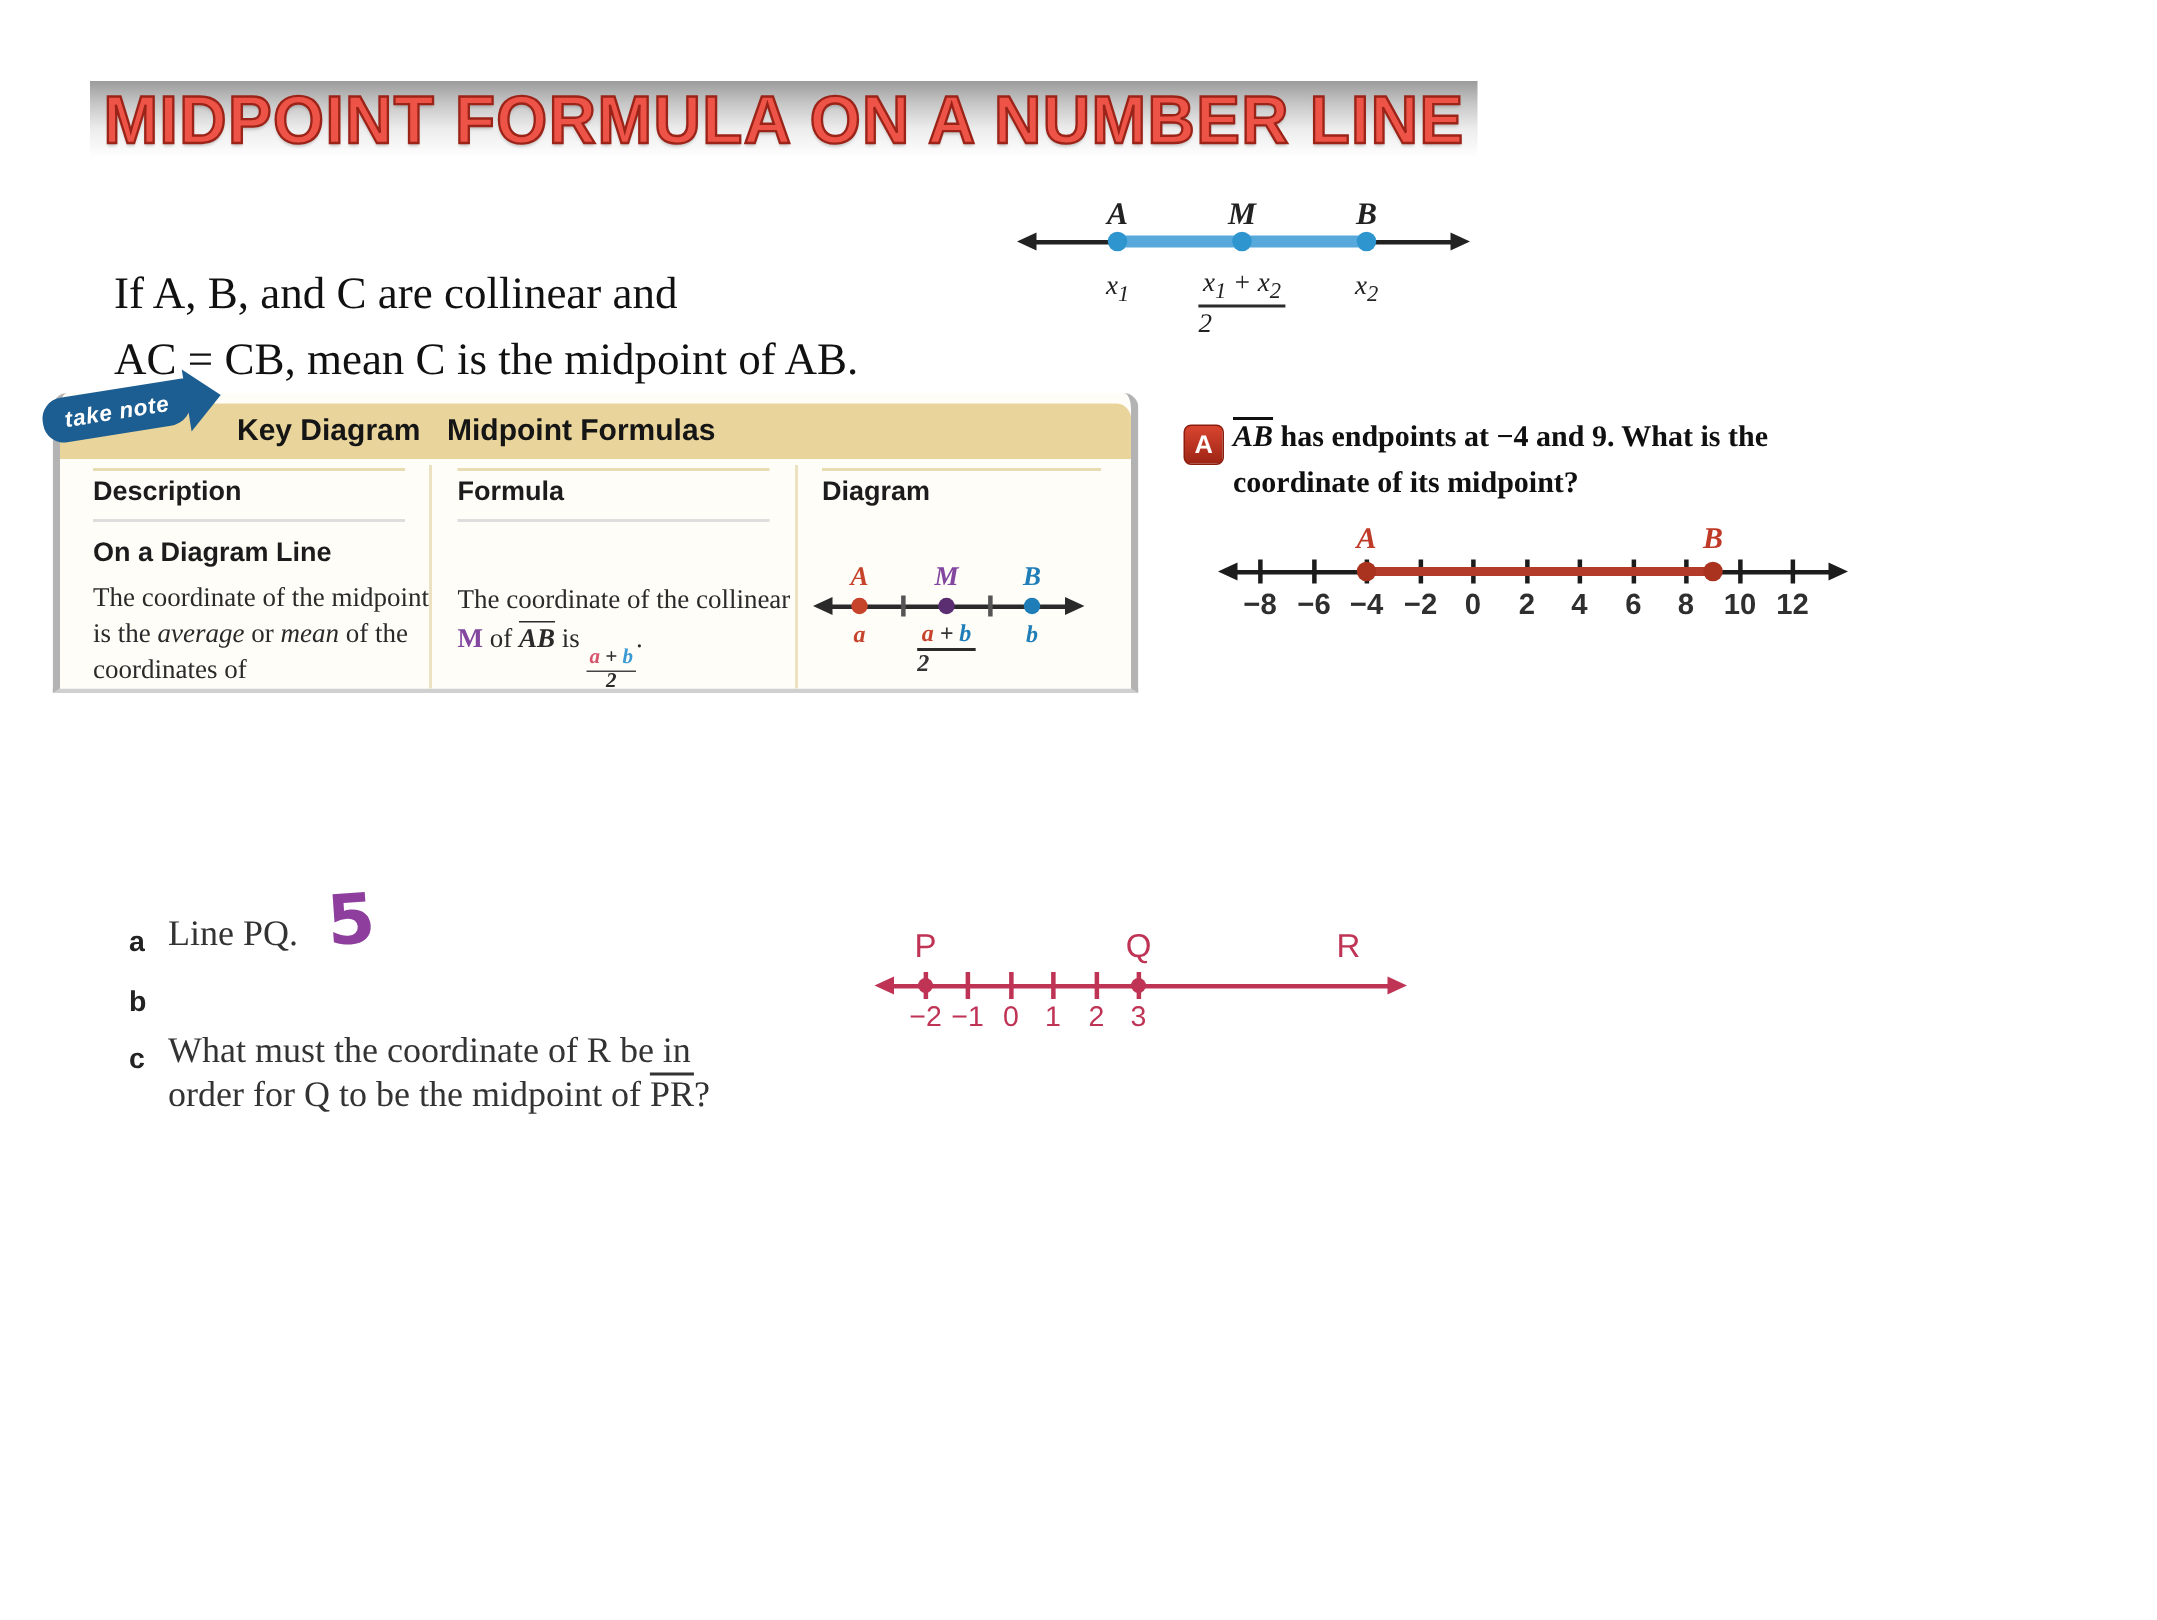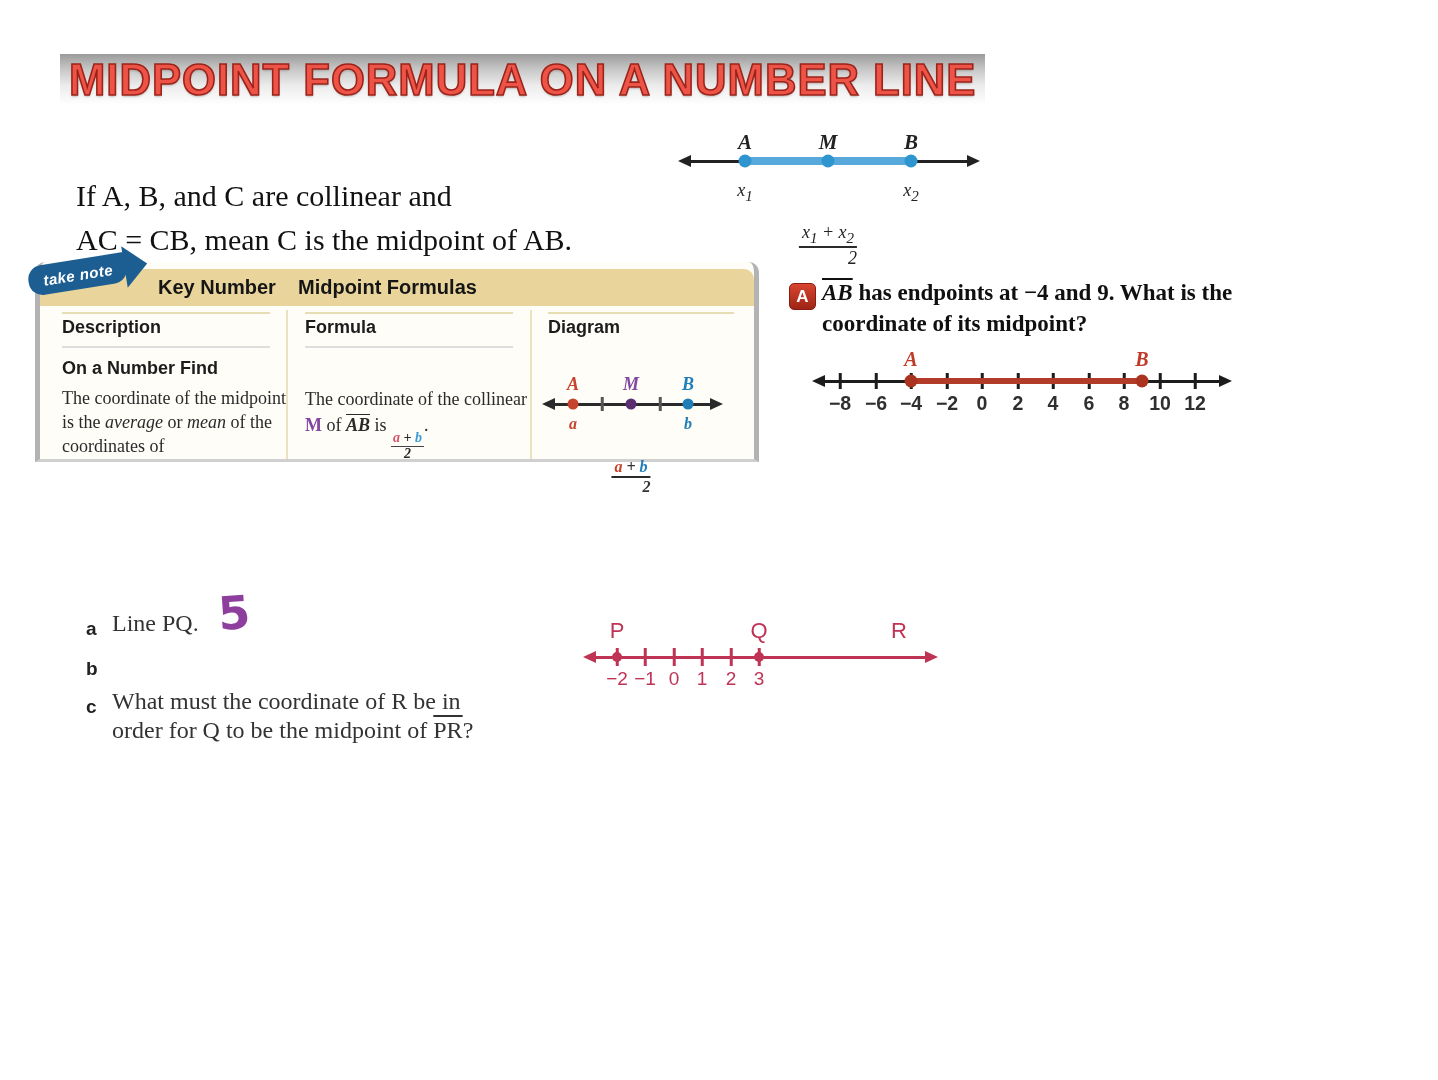--- a/index.html
+++ b/index.html
@@ -24,21 +24,21 @@
 
   
   .axis{position:absolute;height:2.5px;}
   .ah{position:absolute;width:0;height:0;border-top:6px solid transparent;border-bottom:6px solid transparent;}
   .ah-l{border-right-width:13px;border-right-style:solid;}
   .ah-r{border-left-width:13px;border-left-style:solid;}
   .tick{position:absolute;width:2.5px;transform:translateX(-50%);}
   .dot{position:absolute;border-radius:50%;transform:translate(-50%,-50%);}
   .seg{position:absolute;border-radius:3px;}
 
-  .frac{display:inline-flex;flex-direction:column;align-items:flex-end;text-align:center;margin-top:44px;}
+  .frac{display:inline-flex;flex-direction:column;align-items:flex-start;text-align:center;}
   .frac .fnum{display:block;border-bottom:2px solid #2b2b2b;padding:0 3px;line-height:1.12;}
   .frac .fden{display:block;line-height:1.18;}
 
   
   #tdia{left:678px;top:128px;width:302px;height:108px;}
   #tdia .plbl{position:absolute;transform:translateX(-50%);font-family:"Liberation Serif",serif;
               font-style:italic;font-weight:700;font-size:21px;color:#222;}
   #tdia .xlbl{font-family:"Liberation Serif",serif;font-style:italic;font-size:18px;color:#222;}
 
   
@@ -71,21 +71,21 @@
   #mdia{position:absolute;left:500px;top:108px;width:185px;height:85px;}
   #mdia .plbl{position:absolute;transform:translateX(-50%);font-family:"Liberation Serif",serif;
               font-style:italic;font-weight:700;font-size:18px;}
   #mdia .xlbl{font-family:"Liberation Serif",serif;font-style:italic;font-weight:700;font-size:16px;}
 
   
   #exa-badge{left:789px;top:283px;width:25px;height:25px;border-radius:5px;
              background:linear-gradient(180deg,#d8452f,#9e2415);border:1px solid #8a1d10;
              color:#fff;font-weight:700;font-size:17px;display:flex;align-items:center;justify-content:center;}
   .exa-line{position:absolute;left:822px;font-family:"Liberation Serif",serif;font-weight:700;
-            font-size:23px;color:#101010;white-space:nowrap;}
+            font-size:20px;color:#101010;white-space:nowrap;}
   #enl{left:812px;top:348px;width:420px;height:70px;}
   #enl .tlbl{position:absolute;transform:translateX(-50%);font-size:19.5px;font-weight:700;color:#2f2f2f;}
   #enl .plbl{position:absolute;transform:translateX(-50%);font-family:"Liberation Serif",serif;
              font-style:italic;font-weight:700;font-size:20px;color:#c03a28;}
 
   
   #qs{left:82px;top:598px;width:540px;height:170px;}
   .qlabel{position:absolute;left:4px;font-size:19px;font-weight:700;color:#222;}
   .qtext{position:absolute;left:30px;font-family:"Liberation Serif",serif;font-size:24px;color:#333;white-space:nowrap;}
   #q-annotation{position:absolute;left:136px;top:-12px;font-family:"DejaVu Sans",sans-serif;
@@ -126,42 +126,42 @@
       <span class="frac xlbl">
         <span class="fnum"><span>x</span><sub>1</sub><span> + </span><span>x</span><sub>2</sub></span>
         <span class="fden">2</span>
       </span>
     </div>
     <div class="cx xlbl" style="left:233px;top:52px"><span>x</span><sub>2</sub></div>
   </div>
 
   <div class="abs" id="kc">
     <div id="kc-header">
-      <div class="hl" style="left:118px">Key Number</div>
+      <div class="hl" style="left:118px">Key Diagram</div>
       <div class="hl" style="left:258px">Midpoint Formulas</div>
     </div>
     <div id="ribbon">
       <div class="rbody">
         <span class="rtext">take note</span>
       </div>
       <div class="rhead"></div>
     </div>
 
     <div class="coltopline" style="left:22px;width:208px"></div>
     <div class="coltopline" style="left:265px;width:208px"></div>
     <div class="coltopline" style="left:508px;width:186px"></div>
     <div class="colhead" style="left:22px">Description</div>
     <div class="colhead" style="left:265px">Formula</div>
     <div class="colhead" style="left:508px">Diagram</div>
     <div class="colunderline" style="left:22px;width:208px"></div>
     <div class="colunderline" style="left:265px;width:208px"></div>
     <div class="coldivider" style="left:246px"></div>
     <div class="coldivider" style="left:490px"></div>
 
-    <div id="desc-heading">On a Number Find</div>
+    <div id="desc-heading">On a Diagram Line</div>
     <div id="desc-body">
       <span>The coordinate of the midpoint is the </span><span class="it">average</span><span> or </span><span class="it">mean</span><span> of the coordinates of</span>
       <br><span>the endpoints.</span>
     </div>
 
     <div id="formula-body">
       <span>The coordinate of the collinear </span><span style="color:#8347a0;font-weight:700">M</span><span> of </span><span class="it ov" style="font-weight:700">AB</span><span> is </span><span class="ifrac it">
           <span class="fnum"><span style="color:#d6536b">a</span><span> + </span><span style="color:#3b9ad3">b</span></span>
           <span class="fden">2</span>
         </span><span>.</span>

